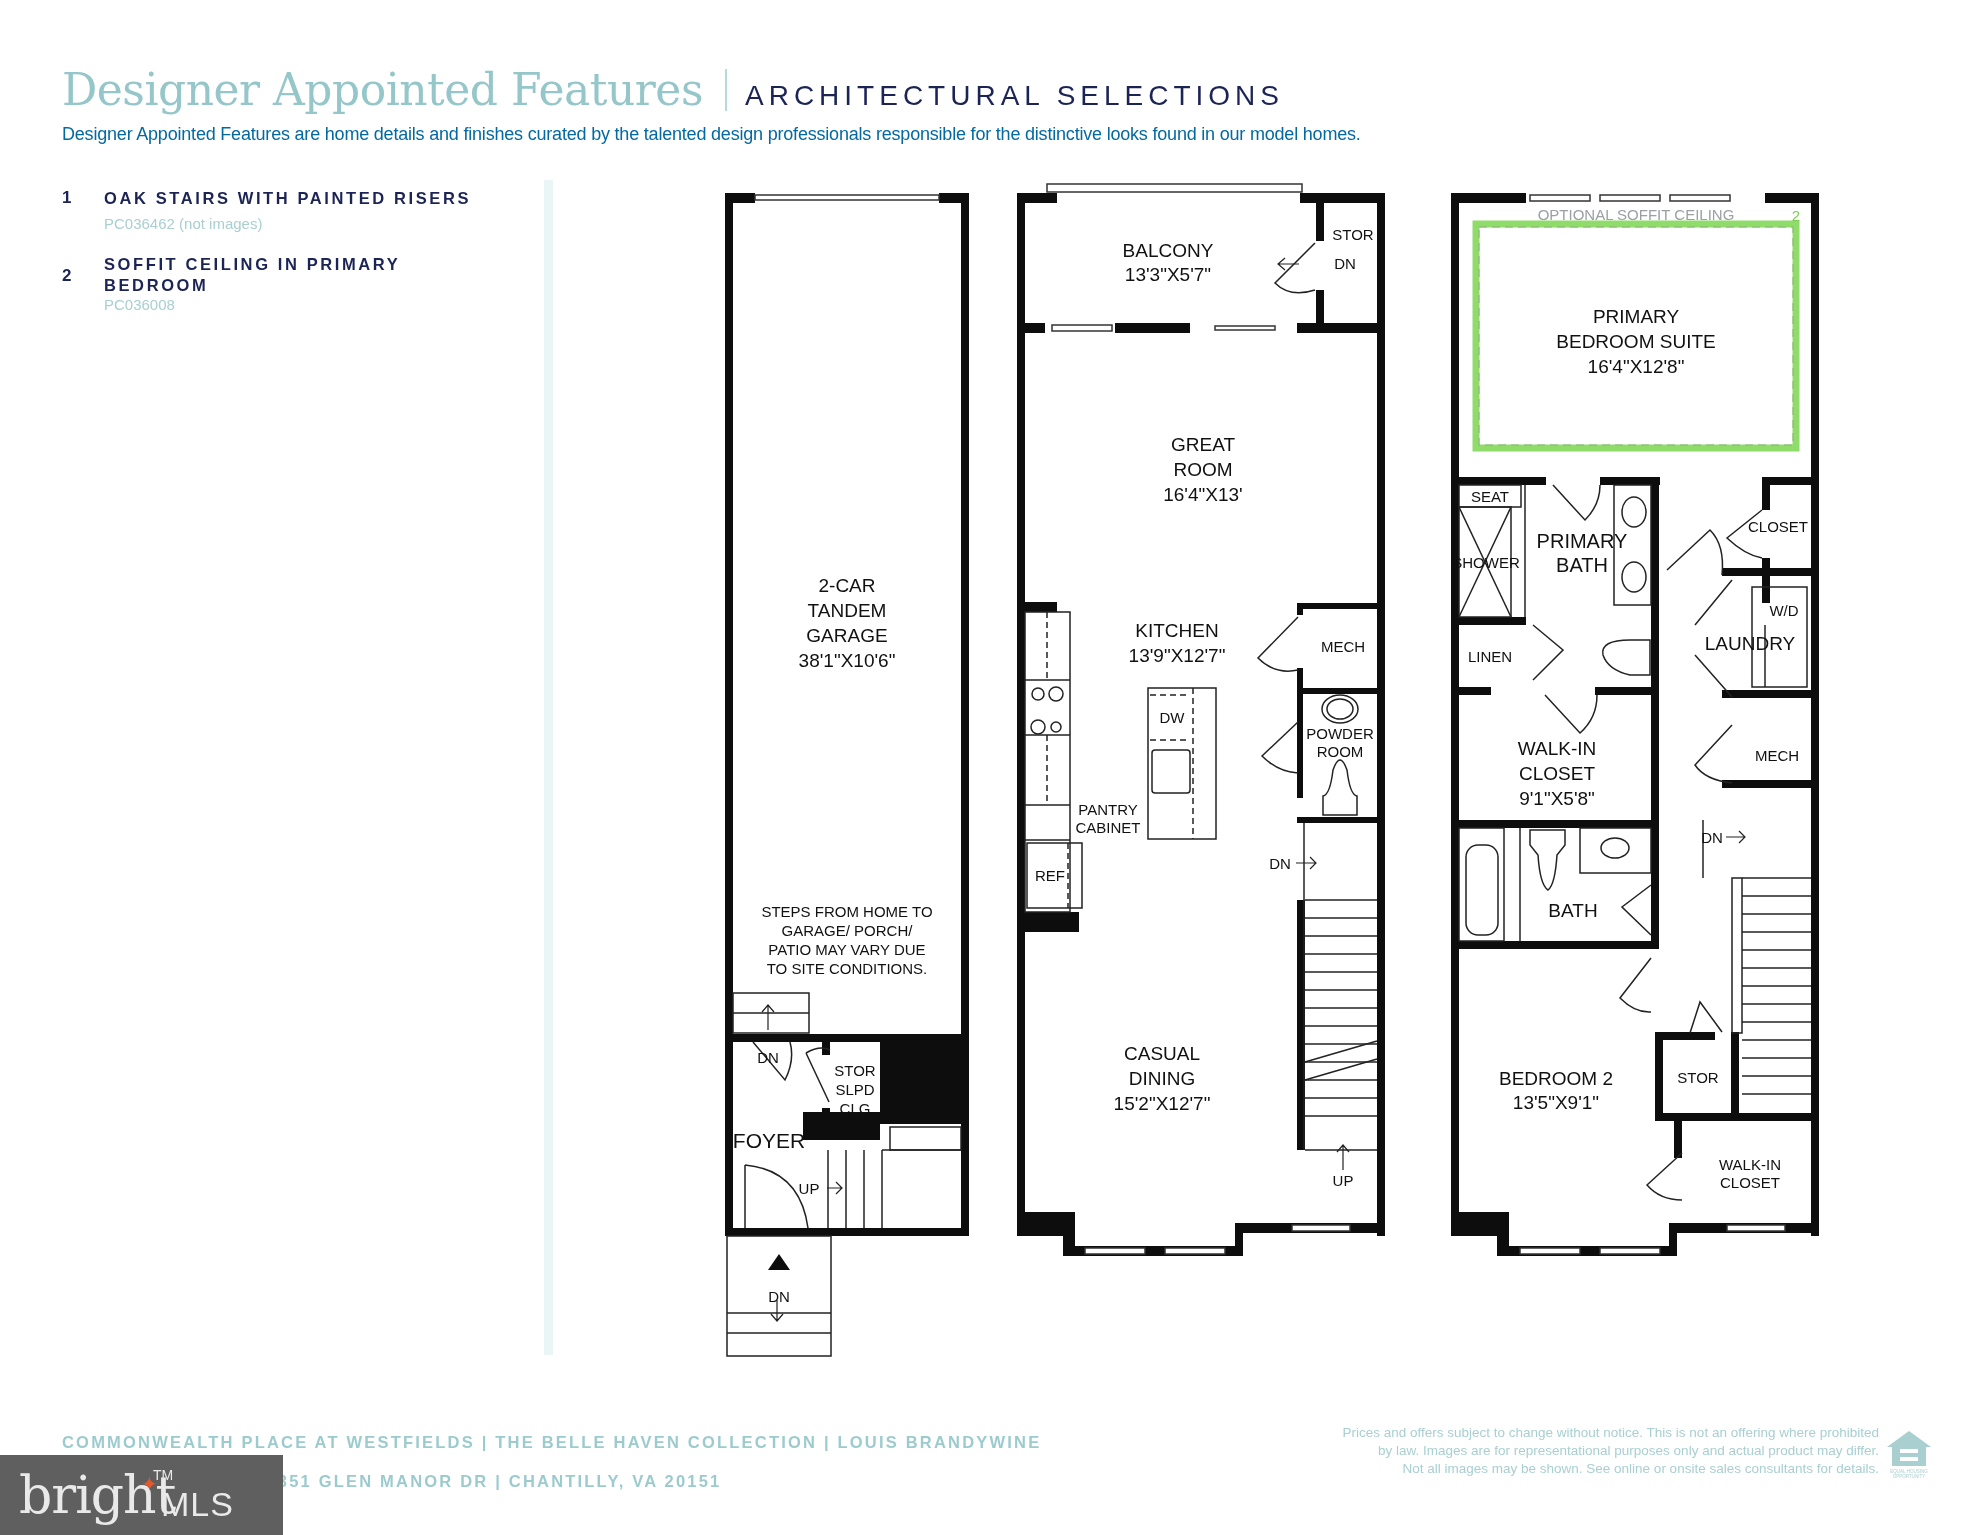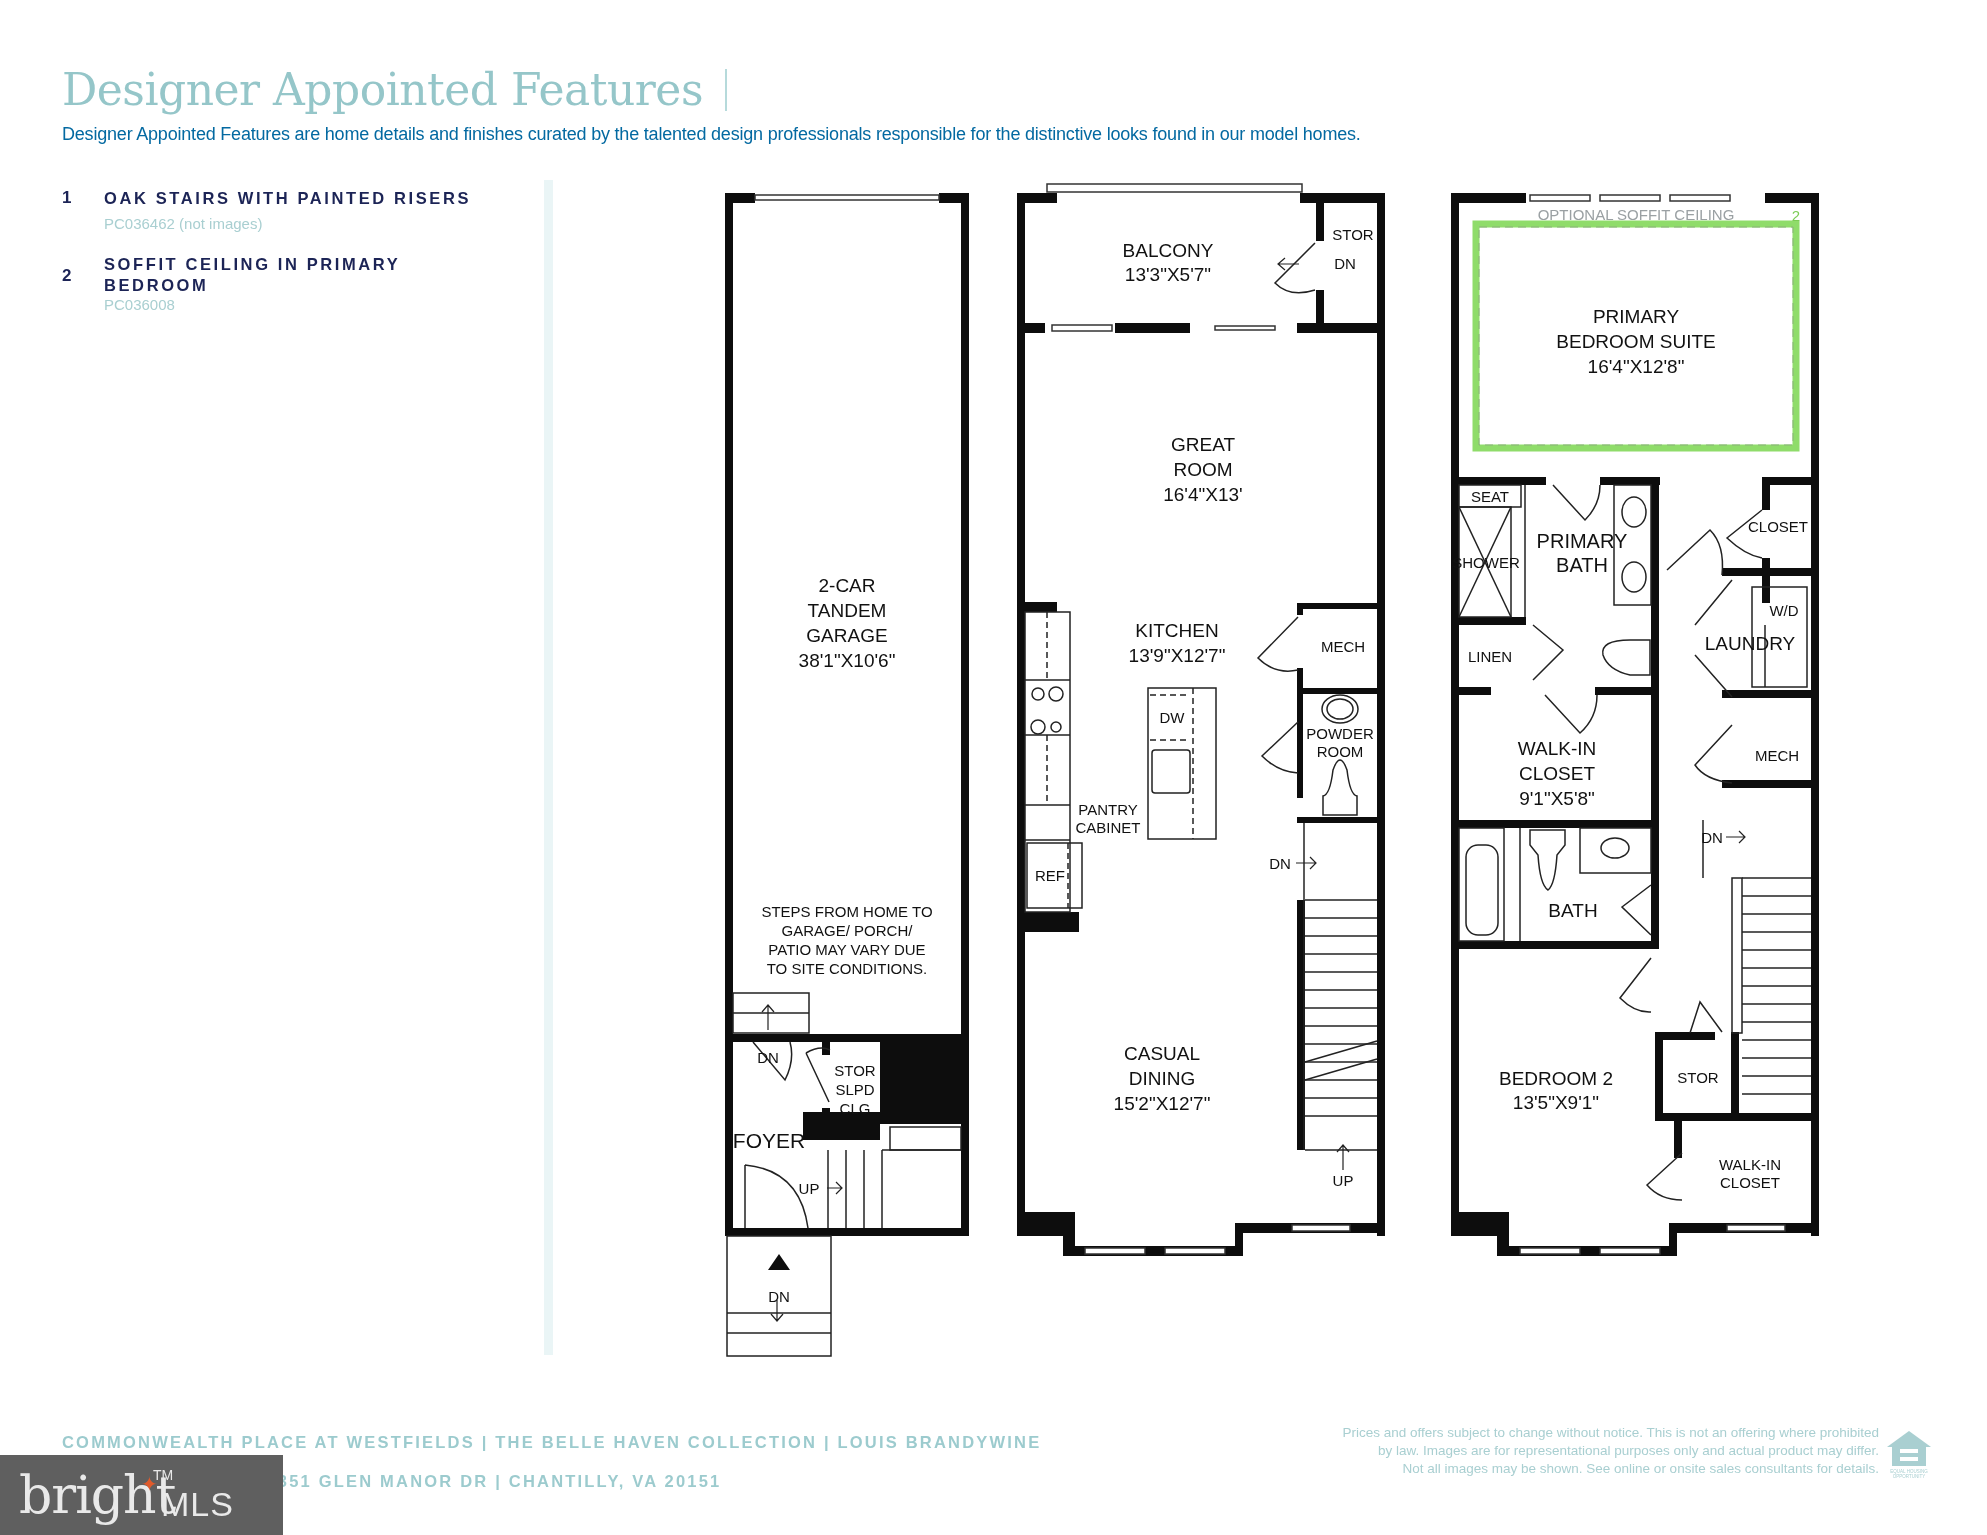--- a/index.html
+++ b/index.html
@@ -29,20 +29,21 @@
   .brand-tm { position: absolute; left: 153px; top: 12px; font-size: 14px; color: #e9e9e9; }
   .brand-star { position: absolute; left: 141px; top: 17px; color: #e05a2b; font-size: 20px; }
   svg text { font-family: "Liberation Sans", sans-serif; }
 </style>
 </head>
 <body>
 
 <div class="title-row">
   <span class="main-title">Designer Appointed Features</span>
   <span class="title-sep"></span>
+  <span class="sub-title">ARCHITECTURAL SELECTIONS</span>
 </div>
 <div class="intro">Designer Appointed Features are home details and finishes curated by the talented design professionals responsible for the distinctive looks found in our model homes.</div>
 
 <div class="features">
   <div class="feature">
     <div class="feature-num">1</div>
     <div class="feature-body">
       <div class="feature-name">OAK STAIRS WITH PAINTED RISERS</div>
       <div class="feature-code">PC036462 (not images)</div>
     </div>

